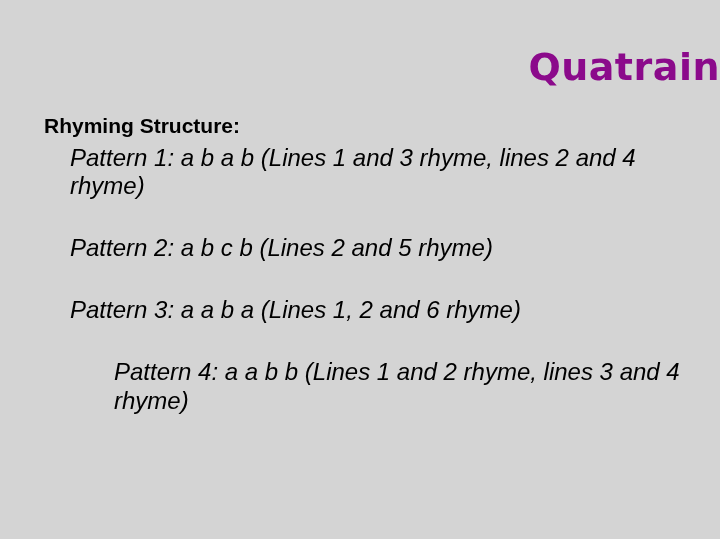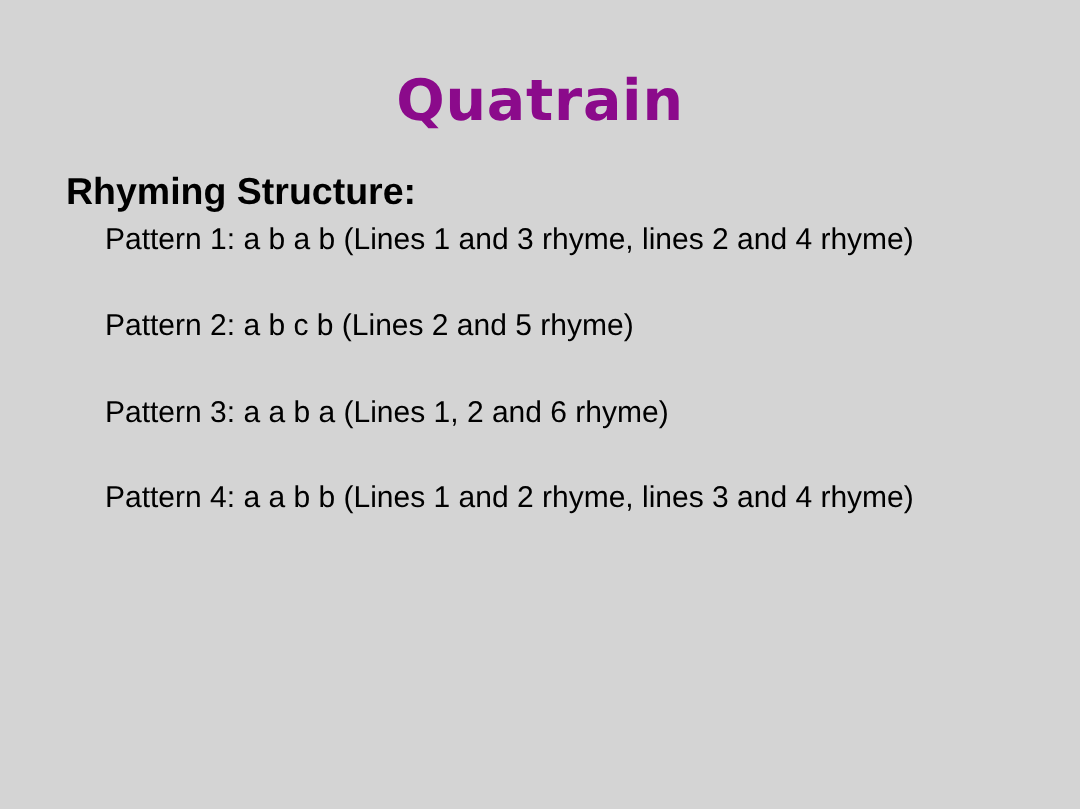--- a/index.html
+++ b/index.html
@@ -13,51 +13,53 @@
     font-family: "Liberation Sans", sans-serif;
     overflow: hidden;
   }
   .slide {
     position: relative;
     width: 720px;
     height: 539px;
     box-sizing: border-box;
   }
   .slide-title {
-    text-align: center;
+    text-align: right;
     color: #8b0a8b;
     font-family: "DejaVu Sans", sans-serif;
     font-weight: bold;
     font-size: 38px;
     letter-spacing: 0.5px;
     padding-top: 48px;
     line-height: 1.0;
   }
   .body-block {
     padding: 28px 30px 0 44px;
   }
   .heading {
-    font-size: 25px;
+    font-size: 21px;
     font-weight: bold;
     color: #000000;
     line-height: 1.15;
     margin-bottom: 6px;
   }
   .pattern-list {
     padding-left: 26px;
   }
   .pattern {
-    font-size: 20px;
+    font-size: 24px;
     color: #000000;
     line-height: 1.17;
     margin-bottom: 34px;
     max-width: 620px;
+    font-style: italic;
   }
   .pattern:last-child {
     margin-bottom: 0;
+    margin-left: 44px;
   }
 </style>
 </head>
 <body>
 
 <div class="slide">
 
   <div class="slide-title">Quatrain</div>
 
   <div class="body-block">

